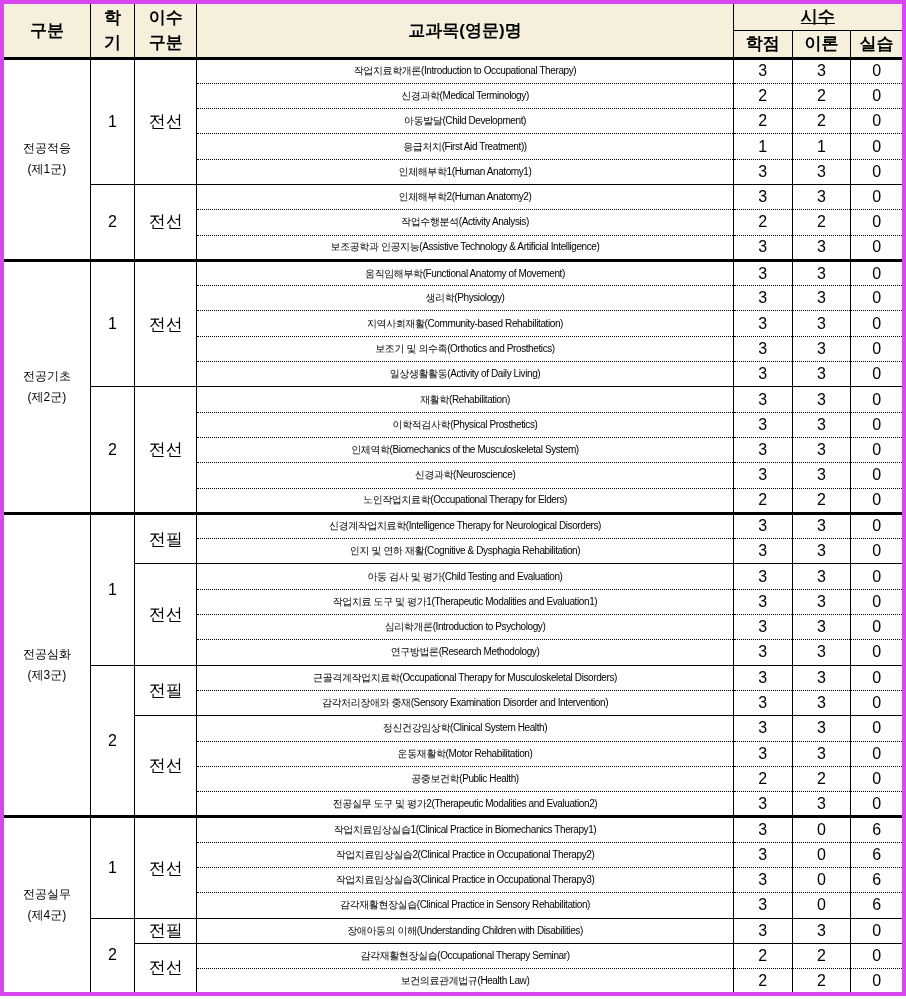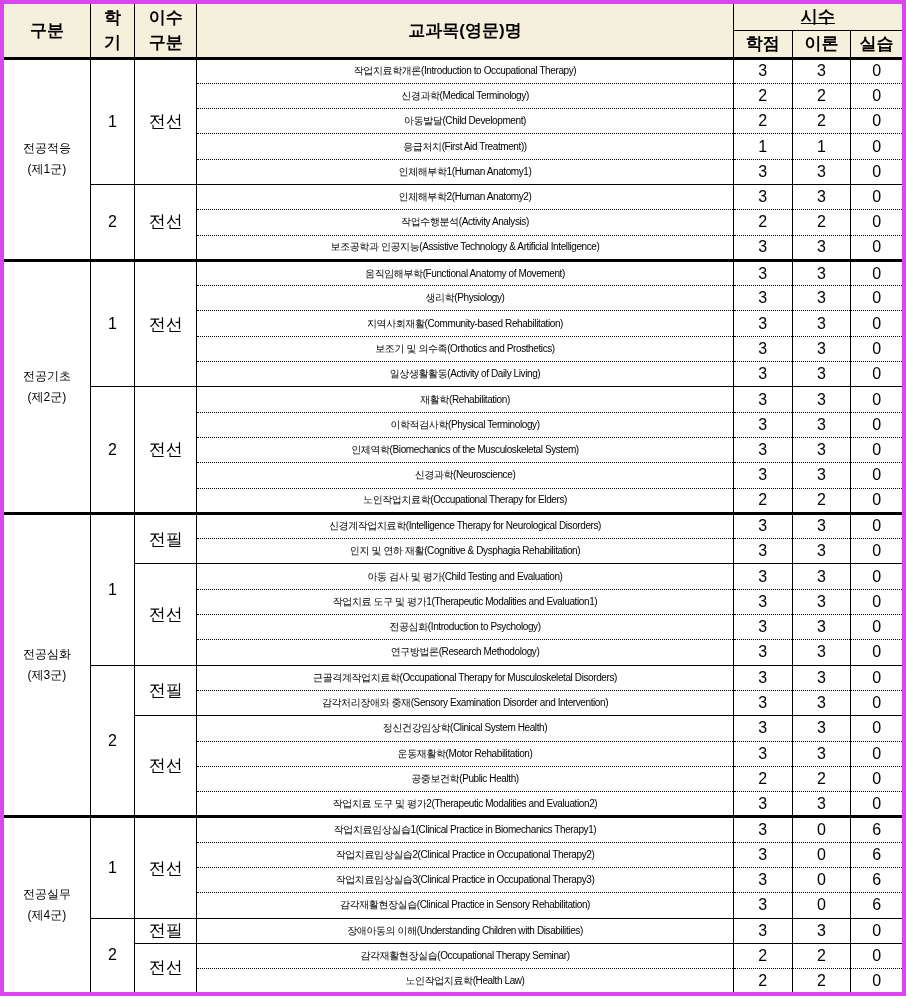--- a/index.html
+++ b/index.html
@@ -151,21 +151,21 @@
       </tr>
       <tr>
         <td class="cell-semester t-solid" rowspan="5">2</td>
         <td class="cell-type t-solid" rowspan="5">전선</td>
         <td class="cell-name t-solid">재활학(Rehabilitation)</td>
         <td class="cell-num t-solid">3</td>
         <td class="cell-num t-solid">3</td>
         <td class="cell-num t-solid">0</td>
       </tr>
       <tr>
-        <td class="cell-name t-dot">이학적검사학(Physical Terminology)</td>
+        <td class="cell-name t-dot">이학적검사학(Physical Prosthetics)</td>
         <td class="cell-num t-dot">3</td>
         <td class="cell-num t-dot">3</td>
         <td class="cell-num t-dot">0</td>
       </tr>
       <tr>
         <td class="cell-name t-dot">인체역학(Biomechanics of the Musculoskeletal System)</td>
         <td class="cell-num t-dot">3</td>
         <td class="cell-num t-dot">3</td>
         <td class="cell-num t-dot">0</td>
       </tr>
@@ -206,21 +206,21 @@
         <td class="cell-num t-solid">3</td>
         <td class="cell-num t-solid">0</td>
       </tr>
       <tr>
         <td class="cell-name t-dot">작업치료 도구 및 평가1(Therapeutic Modalities and Evaluation1)</td>
         <td class="cell-num t-dot">3</td>
         <td class="cell-num t-dot">3</td>
         <td class="cell-num t-dot">0</td>
       </tr>
       <tr>
-        <td class="cell-name t-dot">전공심화(Introduction to Psychology)</td>
+        <td class="cell-name t-dot">심리학개론(Introduction to Psychology)</td>
         <td class="cell-num t-dot">3</td>
         <td class="cell-num t-dot">3</td>
         <td class="cell-num t-dot">0</td>
       </tr>
       <tr>
         <td class="cell-name t-dot">연구방법론(Research Methodology)</td>
         <td class="cell-num t-dot">3</td>
         <td class="cell-num t-dot">3</td>
         <td class="cell-num t-dot">0</td>
       </tr>
@@ -251,21 +251,21 @@
         <td class="cell-num t-dot">3</td>
         <td class="cell-num t-dot">0</td>
       </tr>
       <tr>
         <td class="cell-name t-dot">공중보건학(Public Health)</td>
         <td class="cell-num t-dot">2</td>
         <td class="cell-num t-dot">2</td>
         <td class="cell-num t-dot">0</td>
       </tr>
       <tr>
-        <td class="cell-name t-dot">작업치료 도구 및 평가2(Therapeutic Modalities and Evaluation2)</td>
+        <td class="cell-name t-dot">전공실무 도구 및 평가2(Therapeutic Modalities and Evaluation2)</td>
         <td class="cell-num t-dot">3</td>
         <td class="cell-num t-dot">3</td>
         <td class="cell-num t-dot">0</td>
       </tr>
       <tr>
         <td class="cell-section t-sec" rowspan="7">
           <div>전공실무</div>
           <div>(제4군)</div>
         </td>
         <td class="cell-semester t-sec" rowspan="4">1</td>
@@ -302,19 +302,19 @@
         <td class="cell-num t-solid">0</td>
       </tr>
       <tr>
         <td class="cell-type t-solid" rowspan="2">전선</td>
         <td class="cell-name t-solid">감각재활현장실습(Occupational Therapy Seminar)</td>
         <td class="cell-num t-solid">2</td>
         <td class="cell-num t-solid">2</td>
         <td class="cell-num t-solid">0</td>
       </tr>
       <tr>
-        <td class="cell-name t-dot">노인작업치료학(Health Law)</td>
+        <td class="cell-name t-dot">보건의료관계법규(Health Law)</td>
         <td class="cell-num t-dot">2</td>
         <td class="cell-num t-dot">2</td>
         <td class="cell-num t-dot">0</td>
       </tr>
     </tbody>
 </table>
 
 </body></html>

